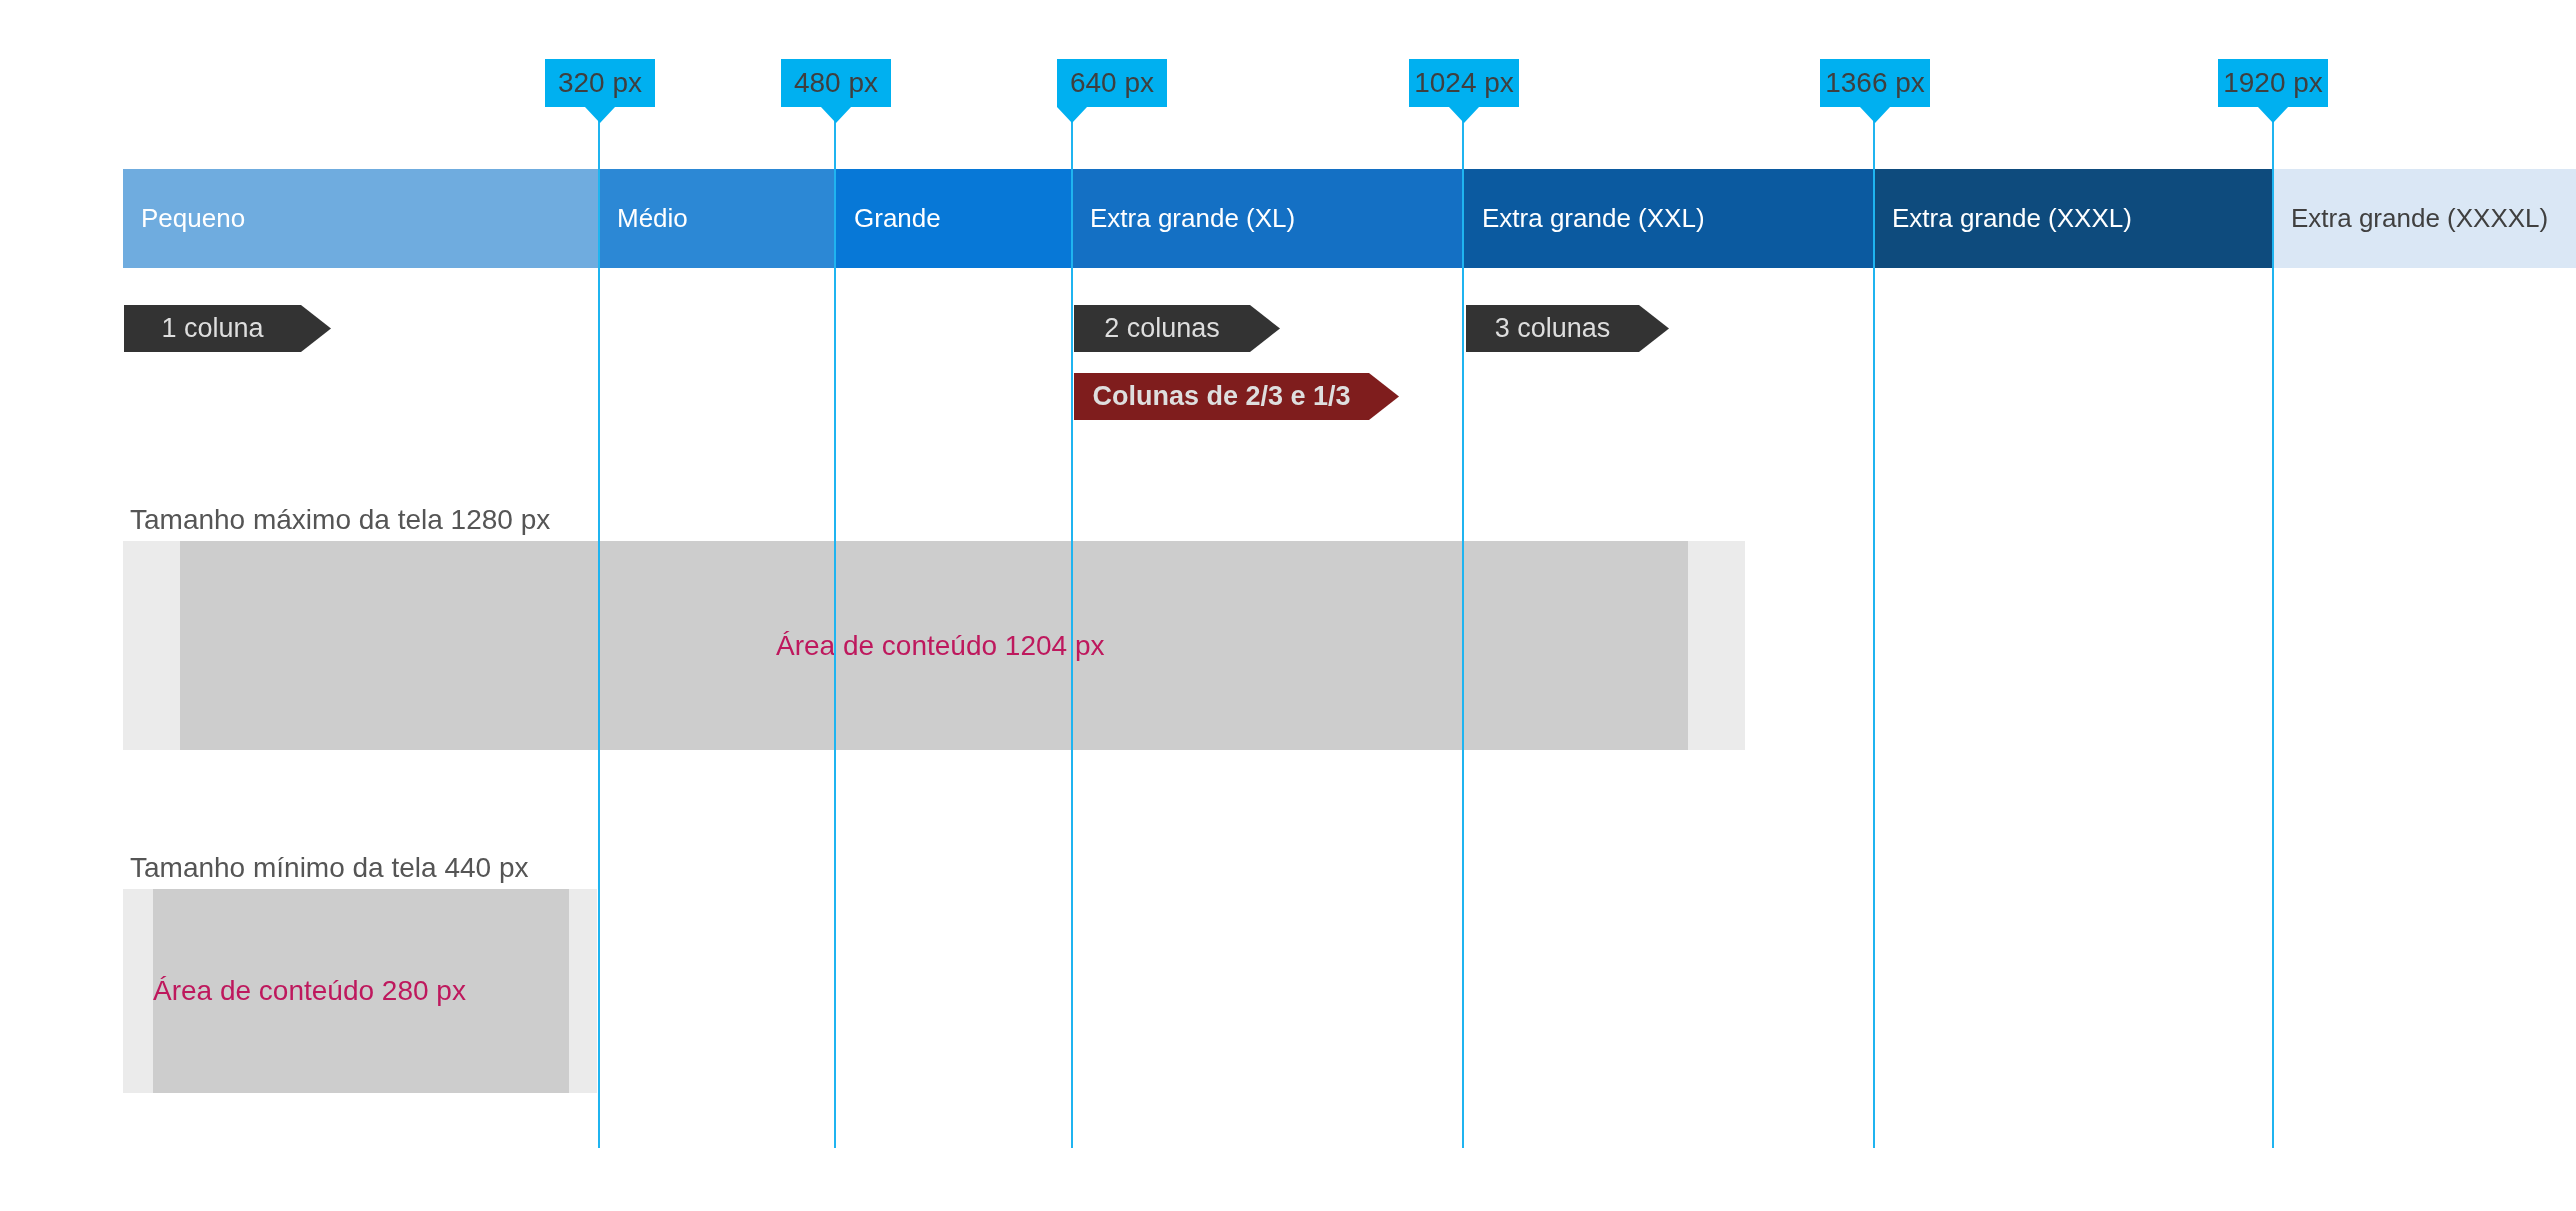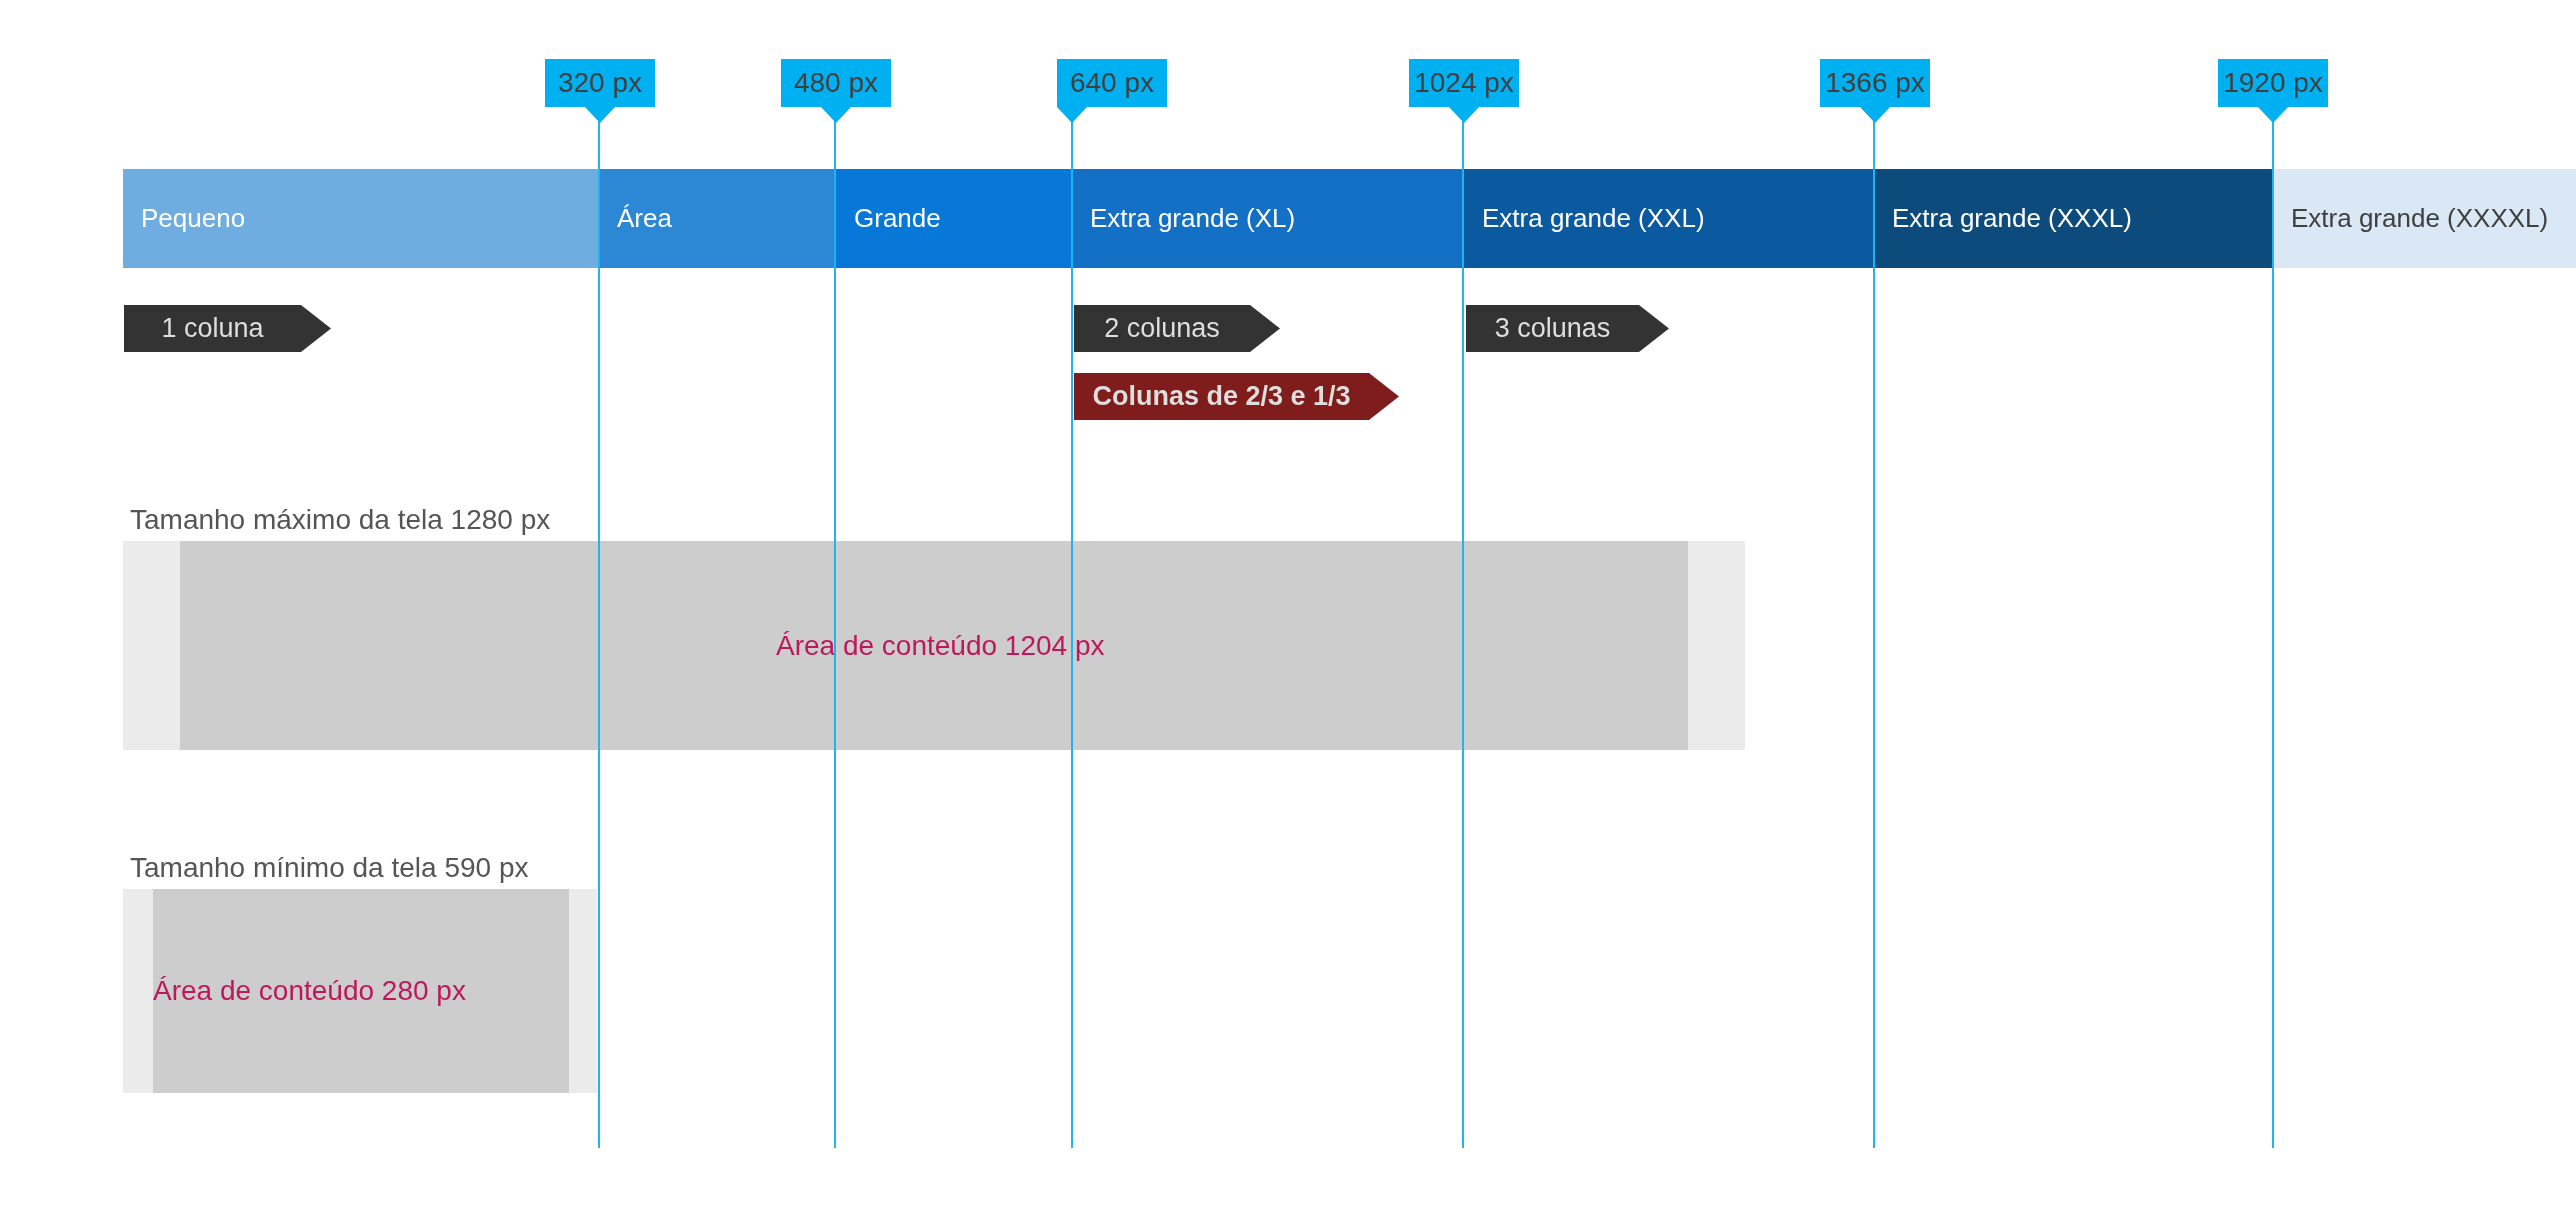--- a/index.html
+++ b/index.html
@@ -50,39 +50,39 @@
     font-size:28px;font-weight:300;color:#be185d;white-space:nowrap;
   }
 </style>
 </head>
 <body>
 
 <div class="canvas">
 
   <div class="bar">
     <div class="segment" style="left: 123px; width: 476px; background-color: rgb(111, 172, 223); color: rgb(255, 255, 255);">Pequeno</div>
-    <div class="segment" style="left: 599px; width: 236px; background-color: rgb(44, 136, 213); color: rgb(255, 255, 255);">Área</div>
+    <div class="segment" style="left: 599px; width: 236px; background-color: rgb(44, 136, 213); color: rgb(255, 255, 255);">Médio</div>
     <div class="segment" style="left: 836px; width: 236px; background-color: rgb(7, 120, 215); color: rgb(255, 255, 255);">Grande</div>
     <div class="segment" style="left: 1072px; width: 392px; background-color: rgb(20, 112, 196); color: rgb(255, 255, 255);">Extra grande (XL)</div>
     <div class="segment" style="left: 1464px; width: 410px; background-color: rgb(11, 90, 160); color: rgb(255, 255, 255);">Extra grande (XXL)</div>
     <div class="segment" style="left: 1874px; width: 399px; background-color: rgb(14, 75, 125); color: rgb(255, 255, 255);">Extra grande (XXXL)</div>
     <div class="segment" style="left: 2273px; width: 303px; background-color: rgb(218, 231, 245); color: rgb(64, 64, 64);">Extra grande (XXXXL)</div>
   </div>
 
   <div class="tag" style="left: 124px; top: 305px; width: 207px; background-color: rgb(51, 51, 51); color: rgb(222, 222, 222);">1 coluna</div>
   <div class="tag" style="left: 1074px; top: 305px; width: 206px; background-color: rgb(51, 51, 51); color: rgb(222, 222, 222);">2 colunas</div>
   <div class="tag" style="left: 1466px; top: 305px; width: 203px; background-color: rgb(51, 51, 51); color: rgb(222, 222, 222);">3 colunas</div>
   <div class="tag" style="left: 1074px; top: 373px; width: 325px; background-color: #7f1d1d; color: rgb(222, 222, 222); font-weight: bold;">Colunas de 2/3 e 1/3</div>
 
   <div class="section-label" style="top: 504px; color: rgb(85, 85, 85);">Tamanho máximo da tela 1280 px</div>
   <div class="area-outer" style="left: 123px; top: 541px; width: 1622px; height: 209px; background-color: rgb(235, 235, 235);"></div>
   <div class="area-inner" style="left: 180px; top: 541px; width: 1508px; height: 209px; background-color: rgb(205, 205, 205);"></div>
   <div class="area-text" style="left:776px;top:541px;width:593px;line-height:209px;">Área de conteúdo 1204 px</div>
 
-  <div class="section-label" style="top: 852px; color: rgb(85, 85, 85);">Tamanho mínimo da tela 590 px</div>
+  <div class="section-label" style="top: 852px; color: rgb(85, 85, 85);">Tamanho mínimo da tela 440 px</div>
   <div class="area-outer" style="left: 123px; top: 889px; width: 474px; height: 204px; background-color: rgb(235, 235, 235);"></div>
   <div class="area-inner" style="left: 153px; top: 889px; width: 416px; height: 204px; background-color: rgb(205, 205, 205);"></div>
   <div class="area-text" style="left:153px;top:889px;width:416px;line-height:204px;">Área de conteúdo 280 px</div>
 
   <div class="vline" style="left: 598px; background-color: rgb(31, 180, 240);"></div>
   <div class="vline" style="left: 834px; background-color: rgb(31, 180, 240);"></div>
   <div class="vline" style="left: 1071px; background-color: rgb(31, 180, 240);"></div>
   <div class="vline" style="left: 1462px; background-color: rgb(31, 180, 240);"></div>
   <div class="vline" style="left: 1873px; background-color: rgb(31, 180, 240);"></div>
   <div class="vline" style="left: 2272px; background-color: rgb(31, 180, 240);"></div>

